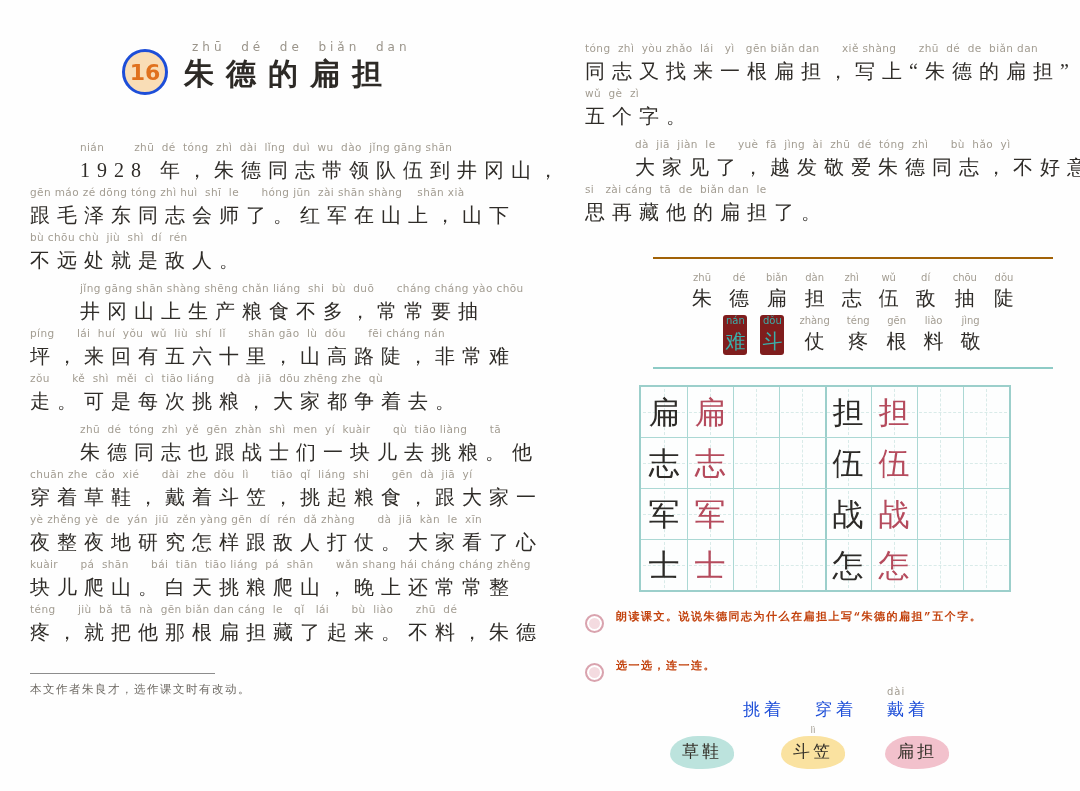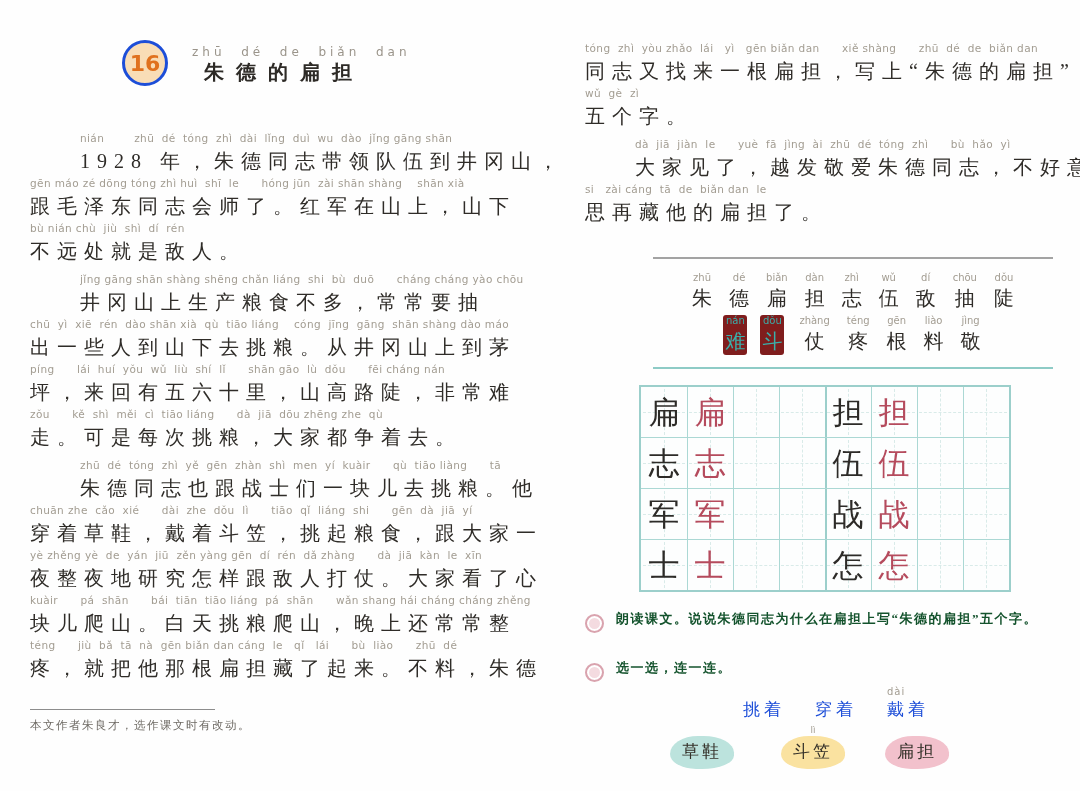--- a/index.html
+++ b/index.html
@@ -9,39 +9,39 @@
   #page-left{left:30px;width:500px;top:40px;}
   #page-right{left:585px;width:480px;top:42px;}
 
   
   .title-row{display:flex;align-items:flex-end;margin-left:92px;margin-bottom:46px;}
   .badge{width:40px;height:40px;border-radius:50%;background:#f9ddb6;border:3px solid #1d4ed8;
          color:#e0711d;font-size:22px;font-weight:bold;display:flex;align-items:center;
          justify-content:center;margin-right:16px;flex:0 0 auto;}
   .title-block{display:flex;flex-direction:column;}
   .title-py{font-size:12px;color:#9a948a;letter-spacing:4px;margin-left:8px;white-space:pre;}
-  .title-zh{font-size:20px;color:#2d2a26;letter-spacing:12px;font-weight:bold;
-            font-family:"Liberation Serif","DejaVu Serif",serif;margin-left:20px;}
+  .title-zh{font-size:30px;color:#2d2a26;letter-spacing:12px;font-weight:bold;
+            font-family:"Liberation Serif","DejaVu Serif",serif;}
 
   
   .para{margin-bottom:7px;}
   .line{margin-bottom:1px;}
   .line .py{font-size:10.5px;color:#a29c91;letter-spacing:0.4px;height:15px;white-space:pre;overflow:hidden;}
   .line .zh{font-size:20px;color:#2f2c28;letter-spacing:7px;line-height:29px;white-space:pre;
             font-family:"Liberation Serif","DejaVu Serif",serif;}
   .line.indent{padding-left:50px;}
 
   
   .footnote{margin-top:26px;}
   .footnote-rule{width:185px;border-top:1px solid #8d8d8d;margin-bottom:8px;}
   .footnote-text{font-size:11.5px;color:#6e6a64;letter-spacing:1.5px;
                  font-family:"Liberation Serif","DejaVu Serif",serif;}
 
   
-  .wordlist{width:400px;margin:30px 0 16px 68px;border-top:2px solid #a3a3a3;
+  .wordlist{width:400px;margin:30px 0 16px 68px;border-top:2px solid #a16207;
             border-bottom:2px solid #8ecbc6;padding:10px 0 12px 0;}
   .wl-row{display:flex;justify-content:center;gap:13px;margin-top:3px;}
   .wl-item{display:flex;flex-direction:column;align-items:center;border-radius:3px;padding:0 2px;}
   .wl-item .py{font-size:10px;color:#a29c91;height:13px;}
   .wl-item .zh{font-size:20px;color:#2f2c28;font-family:"Liberation Serif","DejaVu Serif",serif;}
   .wl-item.hl{background:#7f1d1d;}
   .wl-item.hl .py,.wl-item.hl .zh{color:#3aafaa;}
 
   
   .grid{display:grid;grid-template-columns:repeat(8,46px);margin:12px 0 0 54px;
@@ -55,22 +55,22 @@
   .gcell::after{content:"";position:absolute;top:2px;bottom:2px;left:50%;border-left:1px dashed #d9ebe9;}
   .gchar{position:relative;z-index:2;font-size:31px;line-height:1;
          font-family:"Liberation Serif","DejaVu Serif",serif;}
   .gchar.model{color:#2d2b28;}
   .gchar.trace{color:#b54b5d;}
 
   
   .exercise{display:flex;align-items:flex-start;margin-top:16px;}
   .ex-badge{width:15px;height:15px;border-radius:50%;background:#f4dbe0;border:2px solid #d9a3ae;
             margin:6px 12px 0 0;flex:0 0 auto;box-shadow:inset 0 0 0 2px #fff;}
-  .ex-text{width:442px;font-size:13px;line-height:1.75;color:#14532d;letter-spacing:1.5px;
-           font-family:Liberation Serif, serif;font-weight:600;}
+  .ex-text{width:442px;font-size:11px;line-height:1.75;color:#c2410c;letter-spacing:1.5px;
+           font-family:Liberation Mono, monospace;font-weight:600;}
   .exercise.second{margin-top:24px;}
 
   
   .verbs-row{display:flex;gap:30px;margin:4px 0 0 158px;}
   .verb{display:flex;flex-direction:column;}
   .verb .py{font-size:10px;color:#a29c91;height:12px;letter-spacing:1px;}
   .verb .zh{font-size:17px;color:#1d4ed8;letter-spacing:4px;
             font-family:"Liberation Serif","DejaVu Serif",serif;}
   .nouns-row{position:relative;height:48px;margin-top:4px;}
   .noun{position:absolute;display:flex;flex-direction:column;align-items:center;}
@@ -99,32 +99,28 @@
         <div class="para">
           <div class="line indent">
             <div class="py">nián        zhū  dé  tóng  zhì  dài  lǐng  duì  wu  dào  jǐng gāng shān</div>
             <div class="zh">1928 年，朱德同志带领队伍到井冈山，</div>
           </div>
           <div class="line">
             <div class="py">gēn máo zé dōng tóng zhì huì  shī  le      hóng jūn  zài shān shàng    shān xià</div>
             <div class="zh">跟毛泽东同志会师了。红军在山上，山下</div>
           </div>
           <div class="line">
-            <div class="py">bù nián chù  jiù  shì  dí  rén</div>
+            <div class="py">bù chōu chù  jiù  shì  dí  rén</div>
             <div class="zh">不远处就是敌人。</div>
           </div>
         </div>
         <div class="para">
           <div class="line indent">
             <div class="py">jǐng gāng shān shàng shēng chǎn liáng  shi  bù  duō      cháng cháng yào chōu</div>
             <div class="zh">井冈山上生产粮食不多，常常要抽</div>
-          </div>
-          <div class="line">
-            <div class="py">chū  yì  xiē  rén  dào shān xià  qù  tiāo liáng    cóng  jīng  gāng  shān shàng dào máo</div>
-            <div class="zh">出一些人到山下去挑粮。从井冈山上到茅</div>
           </div>
           <div class="line">
             <div class="py">píng      lái  huí  yǒu  wǔ  liù  shí  lǐ      shān gāo  lù  dǒu      fēi cháng nán</div>
             <div class="zh">坪，来回有五六十里，山高路陡，非常难</div>
           </div>
           <div class="line">
             <div class="py">zǒu      kě  shì  měi  cì  tiāo liáng      dà  jiā  dōu zhēng zhe  qù</div>
             <div class="zh">走。可是每次挑粮，大家都争着去。</div>
           </div>
         </div>

